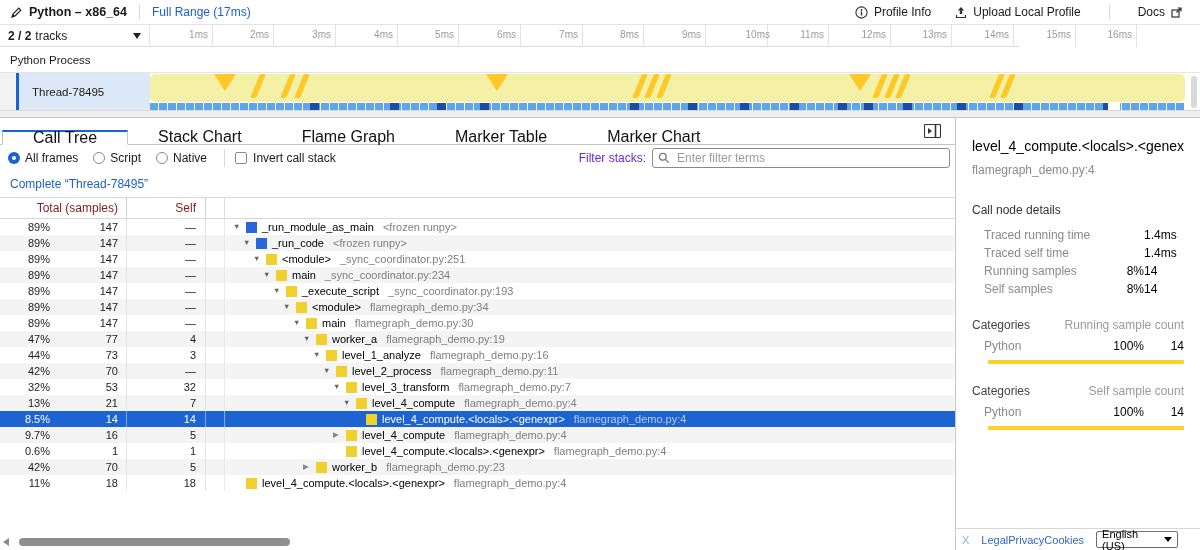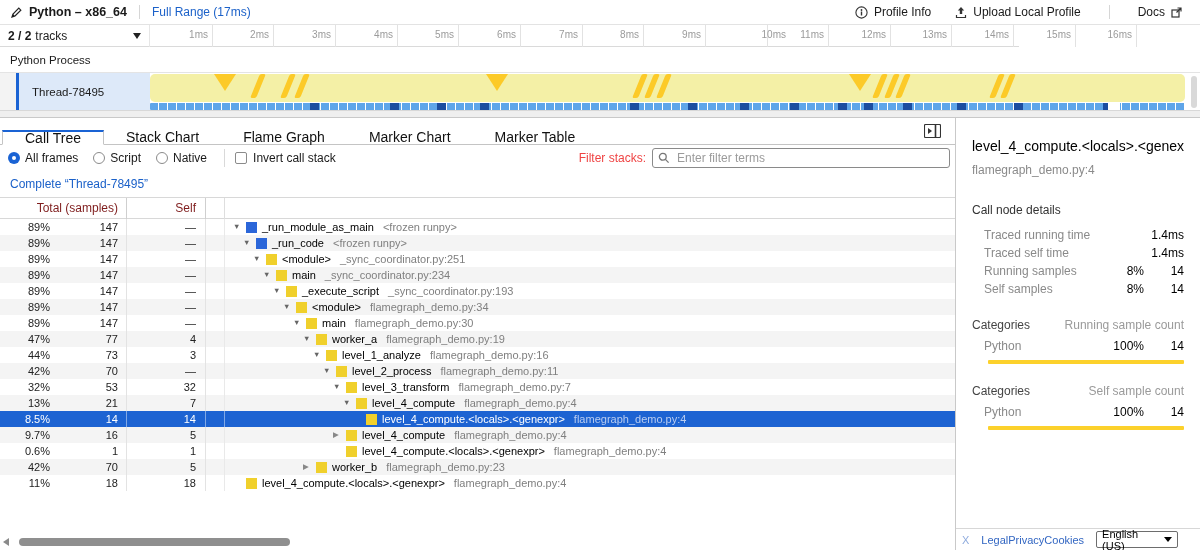--- a/index.html
+++ b/index.html
@@ -40,35 +40,35 @@
   .vscroll { position:absolute; left:1191px; top:76px; width:6px; height:32px; background:#d9d9d9; border-radius:3px; }
 
   .band { position:absolute; left:0; top:110px; width:1200px; height:8px; background:#efefef; border-top:1px solid #d8d8d8; border-bottom:1px solid #c9c9c9; }
 
   
   .left-pane { position:absolute; left:0; top:118px; width:955px; bottom:0; background:#fff; }
   .sidebar { position:absolute; left:955px; top:118px; width:245px; bottom:0; background:#fff; border-left:1px solid #c9c9c9; }
 
   
   .tabstrip { position:relative; display:flex; align-items:stretch; height:27px; border-bottom:1px solid #c4c4c4; padding-left:2px; background:#fff; }
-  .tab { display:flex; align-items:center; padding:0 22px; font-size:14px; color:#111; cursor:pointer;margin-top:12px; }
+  .tab { display:flex; align-items:center; padding:0 30px; font-size:16px; color:#111; cursor:pointer;margin-top:12px; }
   .tab.sel { border:1px solid #c4c4c4; border-top:2px solid #1a63d4; border-bottom:1px solid #fff; margin-bottom:-1px; background:#fff; z-index:2; }
   .panel-toggle { position:absolute; right:14px; top:5px; width:18px; height:15px; display:flex; align-items:center; justify-content:center; cursor:pointer; }
 
   
   .settings { display:flex; align-items:center; height:26px; padding-left:8px; }
   .radio-item { display:flex; align-items:center; gap:5px; margin-right:15px; cursor:pointer; }
   .radio { width:12px; height:12px; border-radius:50%; border:1px solid #8b8b8b; background:#fff; }
   .radio.on { border:none; background:#1a63d4; position:relative; }
   .radio.on::after { content:''; position:absolute; left:4px; top:4px; width:4px; height:4px; border-radius:50%; background:#fff; }
   .set-sep { width:1px; height:18px; background:#d9d9d9; margin:0 10px 0 2px; }
   .checkbox { width:12px; height:12px; border:1px solid #8b8b8b; border-radius:2px; background:#fff; margin-right:6px; }
   .invert { display:flex; align-items:center; cursor:pointer; }
   .filter-area { margin-left:auto; display:flex; align-items:center; padding-right:5px; }
-  .filter-label { color:#ef4444; margin-right:6px; }
+  .filter-label { color:#6d28d9; margin-right:6px; }
   .filter-box { position:relative; width:298px; height:20px; }
   .filter-box input { width:100%; height:100%; border:1px solid #8a8a8a; border-radius:3px; padding:0 6px 0 24px; font-size:12px; font-family:"Liberation Sans",sans-serif; color:#222; outline:none; }
   .filter-box input::placeholder { color:#9b9b9b; }
   .search-ic { position:absolute; left:6px; top:4px; }
 
   .complete-row { height:26px; display:flex; align-items:center; padding-left:10px; font-size:12px; }
 
   
   .grid-row { display:grid; grid-template-columns:50px 77px 79px 19px 1fr; }
   .thead { height:22px; border-top:1px solid #d8d8d8; border-bottom:1px solid #d8d8d8; align-items:center; font-size:12px; color:#7f1d1d; background:#fff; }
@@ -101,21 +101,21 @@
   .hs-thumb { position:absolute; left:19px; top:2px; width:271px; height:8px; background:#8f8f8f; border-radius:4px; cursor:pointer; }
 
   
   .sb-inner { padding:20px 16px 0 16px; }
   .sb-title { font-size:14px; color:#000; white-space:nowrap; overflow:hidden; }
   .sb-sub { font-size:12px; color:#8a8a8a; margin-top:9px; }
   .sb-h { font-size:12px; color:#333; margin-top:26px; margin-bottom:9px; }
   .sb-drow { display:flex; align-items:center; height:18px; font-size:12px; }
   .sb-dlabel { flex:1; color:#8a8a8a; padding-left:12px; }
   .sb-dpct { width:44px; text-align:right; color:#000; }
-  .sb-dval { width:40px; text-align:right; color:#000; }
+  .sb-dval { width:40px; color:#000; }
   .cat-head { display:flex; align-items:center; margin-top:20px; font-size:12px; }
   .cat-head .ch-l { color:#444; }
   .cat-head .ch-r { margin-left:auto; color:#9a9a9a; }
   .cat-row { display:flex; align-items:center; height:18px; font-size:12px; margin-top:5px; }
   .cat-name { flex:1; color:#8a8a8a; padding-left:12px; }
   .cat-pct { width:44px; text-align:right; color:#000; }
   .cat-val { width:40px; text-align:right; color:#000; }
   .cat-bar { height:4px; margin:5px 0 2px 16px; border-radius:1px; }
 
   
@@ -194,21 +194,21 @@
         <span class="tick-label" style="left: 252px;">5ms</span>
         <span class="tick-line" style="left: 370px;"></span>
         <span class="tick-label" style="left: 314px;">6ms</span>
         <span class="tick-line" style="left: 432px;"></span>
         <span class="tick-label" style="left: 376px;">7ms</span>
         <span class="tick-line" style="left: 493px;"></span>
         <span class="tick-label" style="left: 437px;">8ms</span>
         <span class="tick-line" style="left: 555px;"></span>
         <span class="tick-label" style="left: 499px;">9ms</span>
         <span class="tick-line" style="left: 617px;"></span>
-        <span class="tick-label" style="left: 584px; text-align: right;">10ms</span>
+        <span class="tick-label" style="left: 568px; text-align: right;">10ms</span>
         <span class="tick-line" style="left: 678px;"></span>
         <span class="tick-label" style="left: 622px;">11ms</span>
         <span class="tick-line" style="left: 740px;"></span>
         <span class="tick-label" style="left: 684px;">12ms</span>
         <span class="tick-line" style="left: 801px;"></span>
         <span class="tick-label" style="left: 745px;">13ms</span>
         <span class="tick-line" style="left: 863px;"></span>
         <span class="tick-label" style="left: 807px;">14ms</span>
         <span class="tick-line" style="left: 925px;"></span>
         <span class="tick-label" style="left: 869px;">15ms</span>
@@ -264,22 +264,22 @@
   </div>
   <div class="vscroll"></div>
   <div class="band"></div>
 
   <div class="left-pane">
     <div class="tabstrip">
       <span id="tabs" style="display:flex;">
           <span class="tab sel">Call Tree</span>
           <span class="tab">Stack Chart</span>
           <span class="tab">Flame Graph</span>
+          <span class="tab">Marker Table</span>
           <span class="tab">Marker Chart</span>
-          <span class="tab">Marker Table</span>
         </span>
       <span class="panel-toggle">
         <svg width="17" height="14" viewBox="0 0 17 14">
             <rect x="0.5" y="0.5" width="16" height="13" rx="1" fill="none" stroke="#333" stroke-width="1.1"></rect>
             <line x1="11.5" y1="0.5" x2="11.5" y2="13.5" stroke="#333" stroke-width="1.6"></line>
             <path d="M4 4 L8 7 L4 10 Z" fill="#333"></path>
           </svg>
       </span>
     </div>
 

